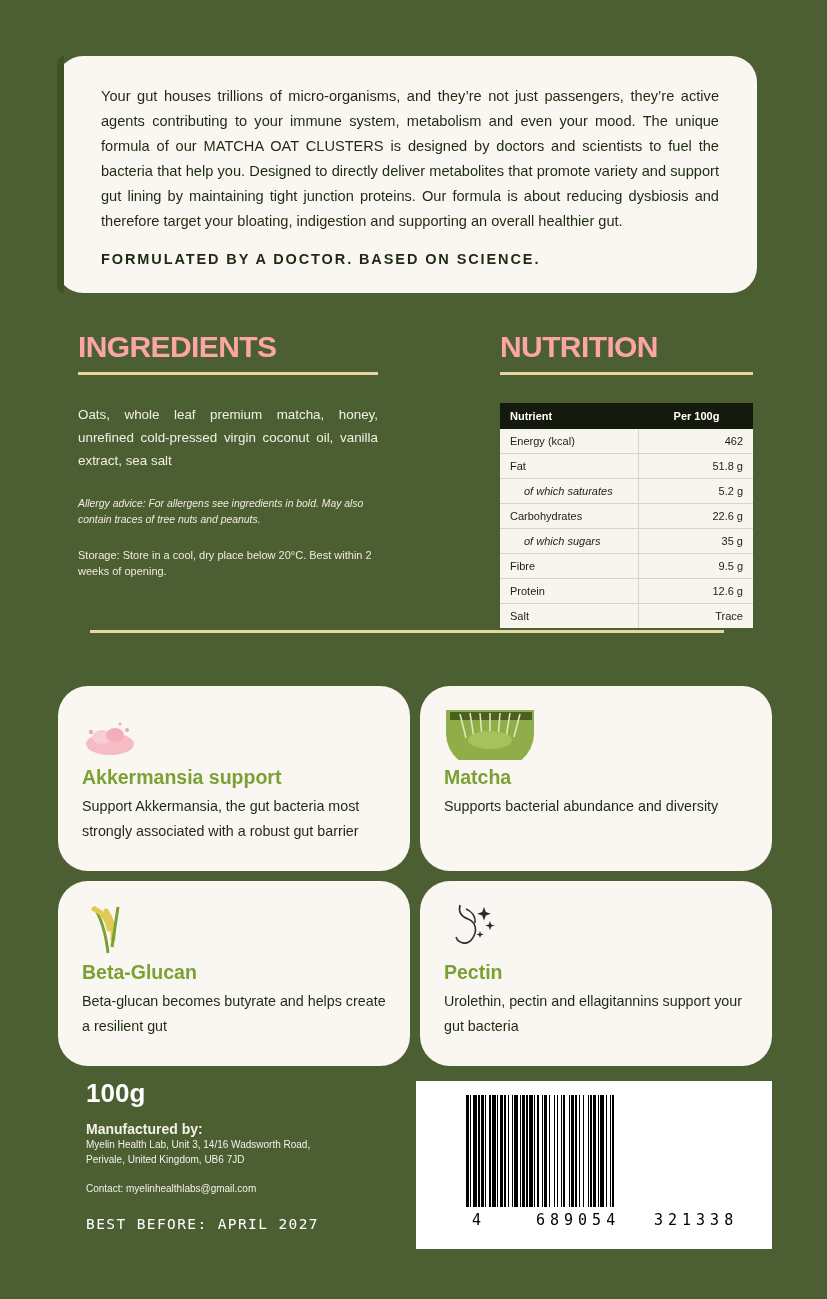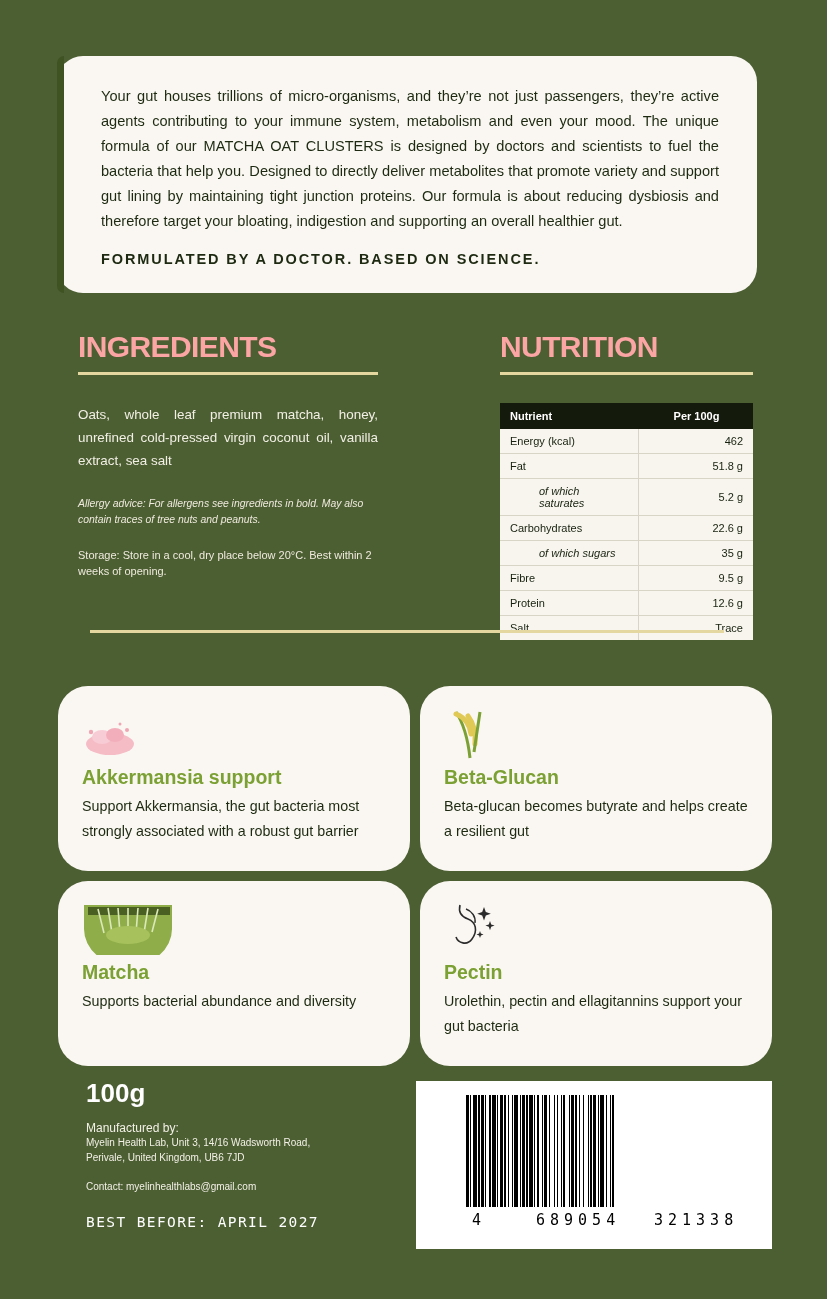--- a/index.html
+++ b/index.html
@@ -110,21 +110,21 @@
   table.nutri td {
     padding: 6px 10px;
     border-bottom: 1px solid #d9d5c6;
   }
   table.nutri td.val {
     text-align: right;
     border-left: 1px solid #d9d5c6;
     width: 115px;
   }
   table.nutri tr.sub td.name {
-    padding-left: 39px;
+    padding-left: 24px;
     font-style: italic;
   }
   table.nutri tr:last-child td { border-bottom: none; }
 
   
   .kfi-block { position: absolute; left: 90px; top: 622px; width: 634px; }
   .kfi-hdr { font-size: 31px; font-weight: bold; color: #f0e6b8; letter-spacing: -0.6px; }
   .kfi-rule { height: 3px; background: #e4d79f; margin-top: 8px; }
 
   .cards {
@@ -152,21 +152,21 @@
     margin-top: 5px;
     font-size: 14.3px;
     line-height: 25px;
     color: #1d2a11;
   }
   .ico { height: 56px; display: block; }
 
   
   .footer-left { position: absolute; left: 86px; top: 1078px; width: 310px; color: #f3f0e6; }
   .weight { font-size: 26px; font-weight: bold; color: #ffffff; }
-  .mfr-label { margin-top: 12px; font-size: 12px; font-weight: normal; }
+  .mfr-label { margin-top: 12px; font-size: 14px; font-weight: bold; }
   .mfr-line { font-size: 10px; line-height: 15px; }
   .contact { margin-top: 16px; font-size: 10px; }
   .bestbefore {
     margin-top: 22px;
     font-family: "DejaVu Sans Mono", monospace;
     font-size: 14.5px;
     letter-spacing: 1.4px;
     color: #ffffff;
   }
 
@@ -276,42 +276,42 @@
           <circle cx="45" cy="26" r="2" fill="#efa5b4"></circle>
           <circle cx="38" cy="20" r="1.5" fill="#efa5b4"></circle>
         </svg>
       </span>
       <div class="card-title">Akkermansia support</div>
       <div class="card-body">Support Akkermansia, the gut bacteria most strongly associated with a robust gut barrier</div>
     </div>
 
     <div class="card">
       <span class="ico">
+        <svg width="92" height="56" viewBox="0 0 92 56">
+          <path d="M2 6 H90 V30 A26 22 0 0 1 2 30 Z" fill="#8fae4a"></path>
+          <path d="M6 8 H88 V16 H6 Z" fill="#4a5f22"></path>
+          <path d="M16 10 L22 34 M26 9 L30 34 M36 9 L38 34 M46 9 L46 34 M56 9 L54 34 M66 9 L62 34 M76 10 L70 33" stroke="#dbe8b8" stroke-width="1.6"></path>
+          <ellipse cx="46" cy="36" rx="22" ry="9" fill="#a7c25c"></ellipse>
+        </svg>
+      </span>
+      <div class="card-title">Matcha</div>
+      <div class="card-body">Supports bacterial abundance and diversity</div>
+    </div>
+
+    <div class="card">
+      <span class="ico">
         <svg width="60" height="56" viewBox="0 0 60 56">
           <path d="M26 54 C24 36 20 20 12 8" stroke="#7ba033" stroke-width="3" fill="none"></path>
           <path d="M12 10 C22 14 26 22 27 30" stroke="#e0c954" stroke-width="5" fill="none" stroke-linecap="round"></path>
           <path d="M24 12 C30 20 32 30 31 40" stroke="#e0c954" stroke-width="5" fill="none" stroke-linecap="round"></path>
           <path d="M36 8 C34 22 32 34 30 48" stroke="#7ba033" stroke-width="3" fill="none"></path>
         </svg>
       </span>
       <div class="card-title">Beta-Glucan</div>
       <div class="card-body">Beta-glucan becomes butyrate and helps create a resilient gut</div>
-    </div>
-
-    <div class="card">
-      <span class="ico">
-        <svg width="92" height="56" viewBox="0 0 92 56">
-          <path d="M2 6 H90 V30 A26 22 0 0 1 2 30 Z" fill="#8fae4a"></path>
-          <path d="M6 8 H88 V16 H6 Z" fill="#4a5f22"></path>
-          <path d="M16 10 L22 34 M26 9 L30 34 M36 9 L38 34 M46 9 L46 34 M56 9 L54 34 M66 9 L62 34 M76 10 L70 33" stroke="#dbe8b8" stroke-width="1.6"></path>
-          <ellipse cx="46" cy="36" rx="22" ry="9" fill="#a7c25c"></ellipse>
-        </svg>
-      </span>
-      <div class="card-title">Matcha</div>
-      <div class="card-body">Supports bacterial abundance and diversity</div>
     </div>
 
     <div class="card">
       <span class="ico">
         <svg width="60" height="56" viewBox="0 0 60 56">
           <path d="M16 6 C14 14 18 18 24 20 C32 23 34 32 28 40 C23 47 14 44 12 38" stroke="#2b2b2b" stroke-width="1.6" fill="none"></path>
           <path d="M22 10 C28 12 32 18 31 24" stroke="#2b2b2b" stroke-width="1.4" fill="none"></path>
           <path d="M40 8 l1.8 5 5 1.8 -5 1.8 -1.8 5 -1.8 -5 -5 -1.8 5 -1.8z" fill="#2b2b2b"></path>
           <path d="M46 22 l1.2 3.4 3.4 1.2 -3.4 1.2 -1.2 3.4 -1.2 -3.4 -3.4 -1.2 3.4 -1.2z" fill="#2b2b2b"></path>
           <path d="M36 32 l0.9 2.6 2.6 0.9 -2.6 0.9 -0.9 2.6 -0.9 -2.6 -2.6 -0.9 2.6 -0.9z" fill="#2b2b2b"></path>

